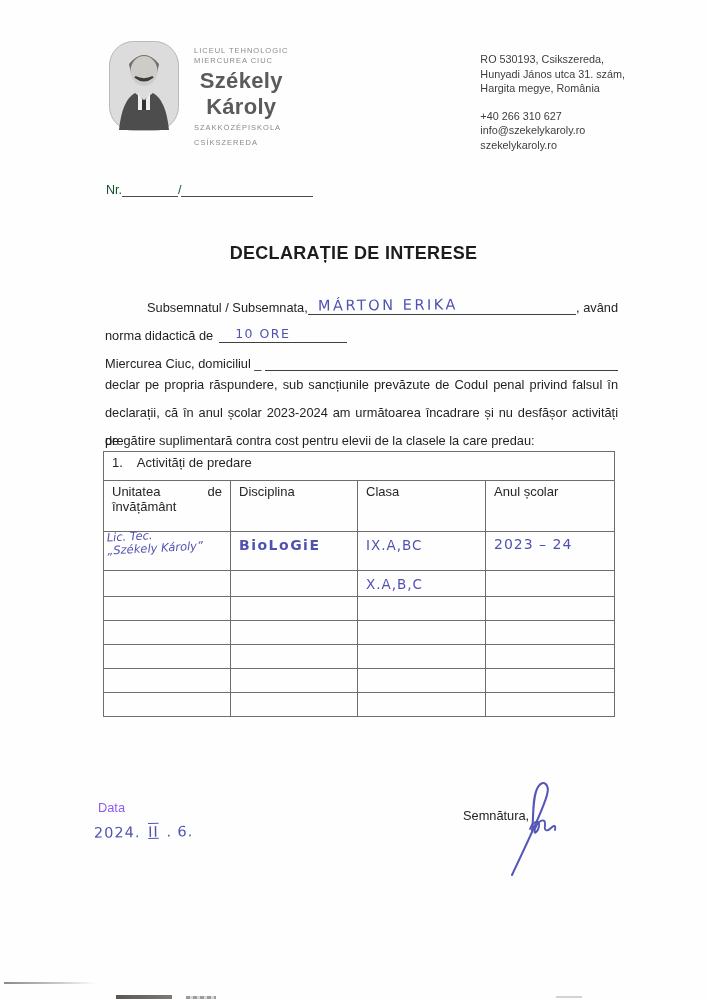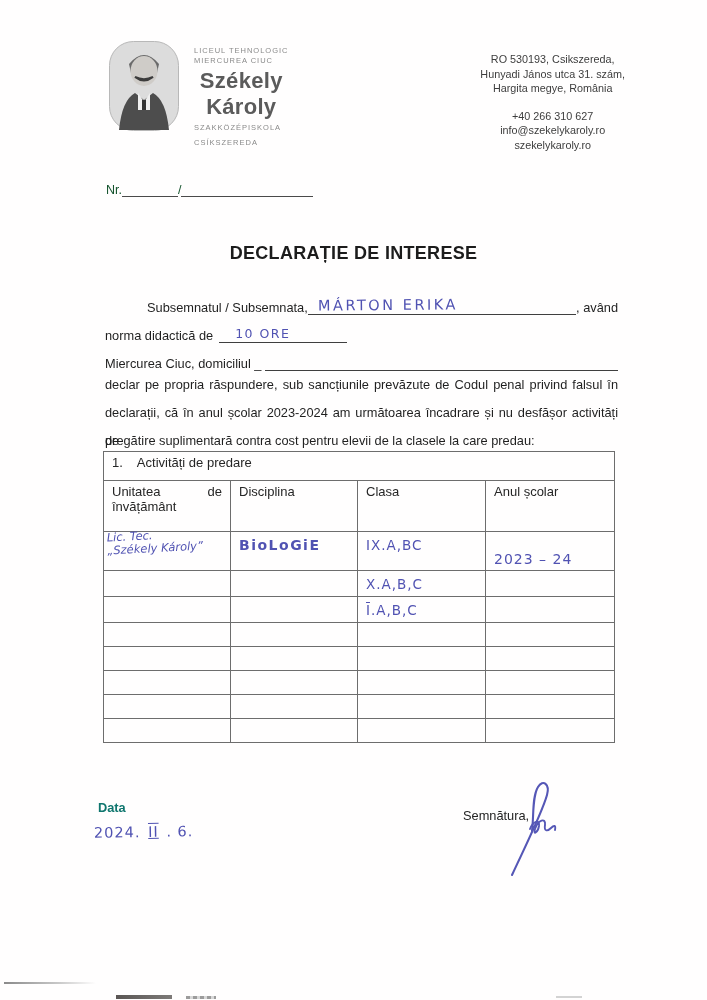--- a/index.html
+++ b/index.html
@@ -7,21 +7,21 @@
         font-family:"Liberation Sans",sans-serif;color:#222;}
 
   
   .logo{position:absolute;left:108px;top:40px;display:flex;align-items:flex-start;}
   .portrait{width:72px;height:92px;flex:0 0 auto;}
   .logo-text{margin-left:14px;padding-top:6px;color:#6e6e6e;}
   .logo-small{font-size:7.5px;letter-spacing:1px;line-height:10px;color:#8a8a8a;text-transform:uppercase;}
   .logo-name{font-size:22px;font-weight:bold;line-height:22px;color:#5b5b5b;letter-spacing:.3px;margin:4px 0;text-align:center;}
   .logo-sub{font-size:7.5px;letter-spacing:1px;line-height:10px;color:#8a8a8a;text-transform:uppercase;margin-top:5px;}
 
-  .contact{position:absolute;right:82px;top:52px;text-align:center;font-size:10.8px;line-height:14.5px;color:#3d3d3d;}
+  .contact{position:absolute;right:82px;top:52px;text-align:left;font-size:10.8px;line-height:14.5px;color:#3d3d3d;}
   .contact .block2{margin-top:13px;}
 
   
   .nr{position:absolute;left:106px;top:183px;font-size:12.5px;color:#14532d;display:flex;align-items:flex-end;}
   .uline{display:inline-block;border-bottom:1.2px solid #4a4a4a;height:13px;}
 
   
   .doc-title{position:absolute;left:0;right:0;top:243px;text-align:center;
              font-size:18px;font-weight:bold;letter-spacing:.3px;color:#1c1c1c;}
 
@@ -43,25 +43,25 @@
   table.decl td{border:1px solid #6d6d6d;padding:3px 8px;vertical-align:top;overflow:visible;}
   td.sect{border-bottom:1px solid #6d6d6d;height:22px;font-size:13px;padding-left:14px;}
   td.head{height:44px;padding-top:6px;}
   td.head.j{text-align:justify;text-align-last:auto;}
   tr.r-first td{height:32px;}
   tr.r-mid td{height:19px;}
   tr.r-empty td{height:17px;}
   .hw-unit{font-size:11.5px;line-height:13px;font-style:italic;transform:rotate(-3deg);display:inline-block;margin-top:-6px;white-space:nowrap;}
   .hw-disc{font-size:14px;letter-spacing:1.5px;display:inline-block;margin-top:2px;font-weight:bold;}
   .hw-clasa{font-size:13.5px;letter-spacing:1px;display:inline-block;margin-top:2px;}
-  .hw-an{font-size:14px;letter-spacing:1px;display:inline-block;margin-top:16px;}
+  .hw-an{font-size:14px;letter-spacing:1px;display:inline-block;margin-top:1px;}
   .sect-num{display:inline-block;margin-right:14px;}
 
   
-  .lbl-data{position:absolute;left:98px;top:800px;font-size:12.8px;color:#0f766e;font-weight:bold;}
+  .lbl-data{position:absolute;left:98px;top:800px;font-size:12.8px;color:#8b5cf6;}
   .hw-date{position:absolute;left:94px;top:824px;font-size:14.5px;letter-spacing:1px;transform:rotate(-1deg);}
   .hw-date .roman{text-decoration:overline underline;margin:0 2px;}
   .lbl-semn{position:absolute;left:463px;top:808px;font-size:12.8px;color:#242424;}
   .signature{position:absolute;left:506px;top:779px;width:62px;height:98px;}
 
   
   .art1{position:absolute;left:4px;top:982px;width:92px;height:2px;
         background:linear-gradient(to right,#8a8a8a,#c9c9c9 60%,rgba(255,255,255,0));}
   .art2{position:absolute;left:116px;top:995px;width:56px;height:4px;
         background:linear-gradient(to right,#5a5654,#7d7a78);}
@@ -165,26 +165,20 @@
         <td><span class="hw hw-disc">BioLoGiE</span></td>
         <td><span class="hw hw-clasa">IX.A,BC</span></td>
         <td><span class="hw hw-an">2023 – 24</span></td>
       </tr>
       <tr class="r-mid">
         <td></td>
         <td></td>
         <td><span class="hw hw-clasa">X.A,B,C</span></td>
         <td></td>
       </tr>
-      <tr class="r-mid">
-        <td></td>
-        <td></td>
-        <td><span class="hw hw-clasa">Ī.A,B,C</span></td>
-        <td></td>
-      </tr>
       <tr class="r-empty">
             <td></td>
             <td></td>
             <td></td>
             <td></td>
           </tr>
       <tr class="r-empty">
             <td></td>
             <td></td>
             <td></td>

